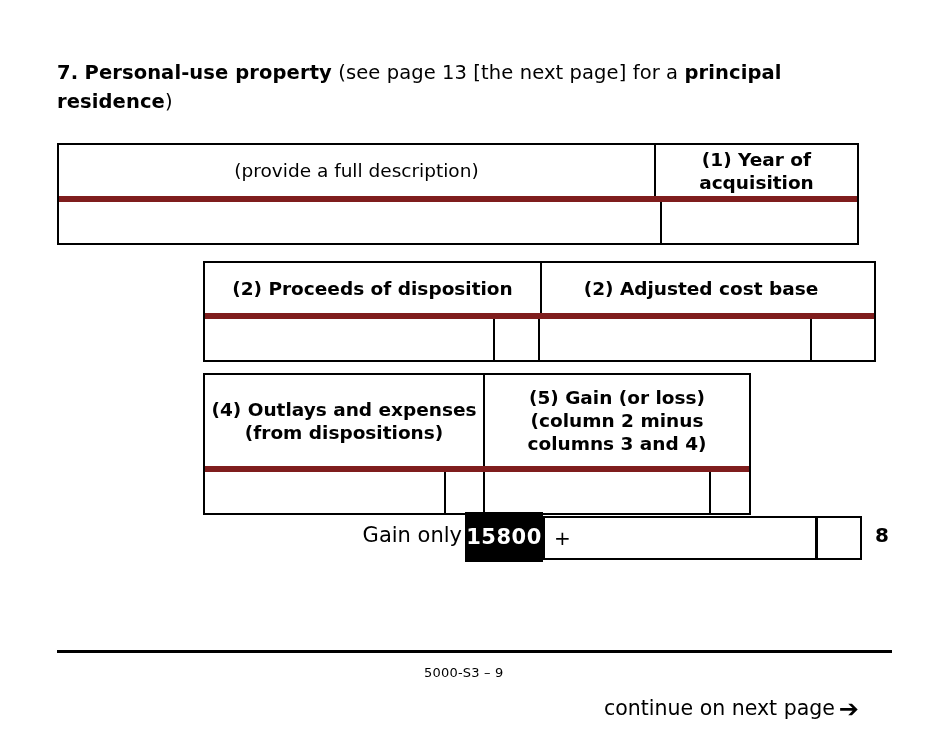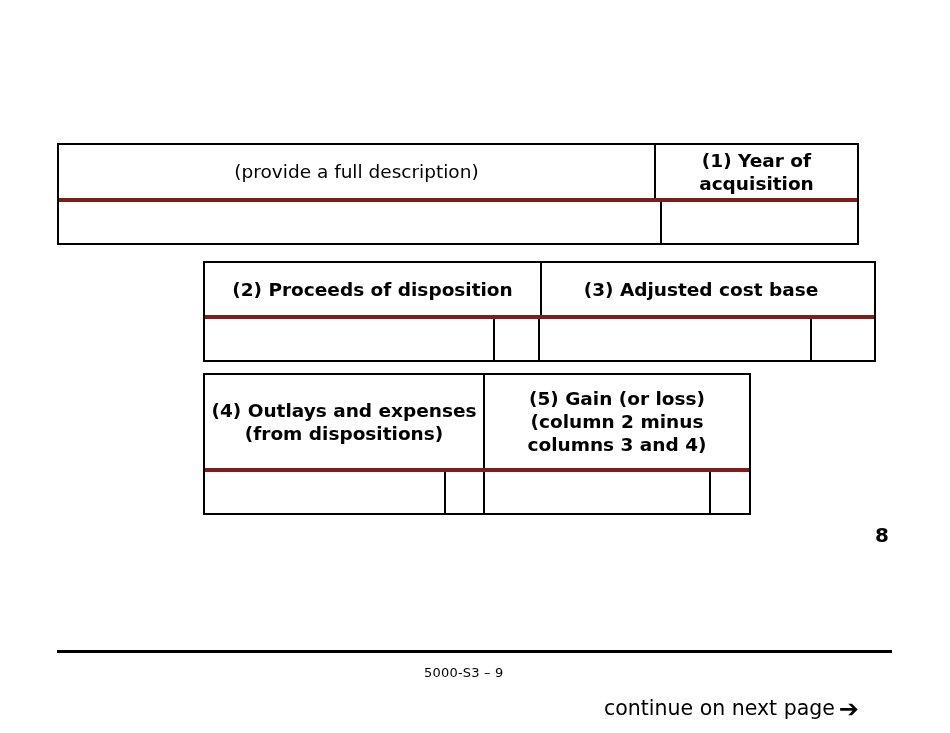--- a/index.html
+++ b/index.html
@@ -38,21 +38,21 @@
   
   .tbl {
     position: absolute;
     border: 2px solid #000;
     box-sizing: border-box;
     background: #fff;
   }
   .hdr-row {
     display: flex;
     box-sizing: border-box;
-    border-bottom: 4px solid #7f1d1d;
+    border-bottom: 6px solid #7f1d1d;
   }
   .ent-row {
     display: flex;
     box-sizing: border-box;
   }
   .cell {
     box-sizing: border-box;
     display: flex;
     align-items: center;
     justify-content: center;
@@ -200,37 +200,42 @@
     font-weight: bold;
     line-height: 1;
     transform: translateY(1px);
   }
 </style>
 </head>
 <body>
 
 <div class="page">
 
+  <div class="section-heading">
+    <span class="b">7.</span>
+    <span class="b">Personal-use property</span>
+    <span>(see page 13 [the next page] for a </span><span class="b">principal residence</span><span>)</span>
+  </div>
 
   <div class="tbl" id="table-description">
     <div class="hdr-row">
       <div class="cell plain" id="t1-desc">(provide a full description)</div>
       <div class="cell vdiv" id="t1-year" style="white-space:pre-line;">(1) Year of
 acquisition</div>
     </div>
     <div class="ent-row">
       <div class="cell plain" id="t1-desc-val" style="width:601px;"></div>
       <div class="cell plain vdiv" style="width:197px;"></div>
     </div>
   </div>
 
   <div class="tbl" id="table-proceeds">
     <div class="hdr-row">
       <div class="cell" id="t2-h2">(2) Proceeds of disposition</div>
-      <div class="cell vdiv" id="t2-h3">(3) Adjusted cost base</div>
+      <div class="cell vdiv" id="t2-h3">(2) Adjusted cost base</div>
     </div>
     <div class="ent-row">
       <div class="cell plain c2-main"></div>
       <div class="cell plain c2-cents vdiv-thin"></div>
       <div class="cell plain c3-main vdiv"></div>
       <div class="cell plain c3-cents vdiv-thin"></div>
     </div>
   </div>
 
   <div class="tbl" id="table-gain">
@@ -242,20 +247,29 @@
 columns 3 and 4)</div>
     </div>
     <div class="ent-row">
       <div class="cell plain c2-main"></div>
       <div class="cell plain c2-cents vdiv-thin"></div>
       <div class="cell plain c3-main vdiv"></div>
       <div class="cell plain c3-cents vdiv-thin"></div>
     </div>
   </div>
 
+  <div id="gain-only-row">
+    <div class="gain-only-label">Gain only</div>
+    <div class="gain-box-black">15800</div>
+    <div class="gain-white-field">
+      <span>+</span>
+      <span></span>
+    </div>
+    <div class="gain-cents-field"></div>
+  </div>
   <div class="line-number">8</div>
 
   <div id="footer-rule"></div>
   <div id="footer-form-id">5000-S3 – 9</div>
   <div id="footer-continue">
     <span>continue on next page</span>
     <span class="arrow-glyph">➔</span>
   </div>
 
 </div>

